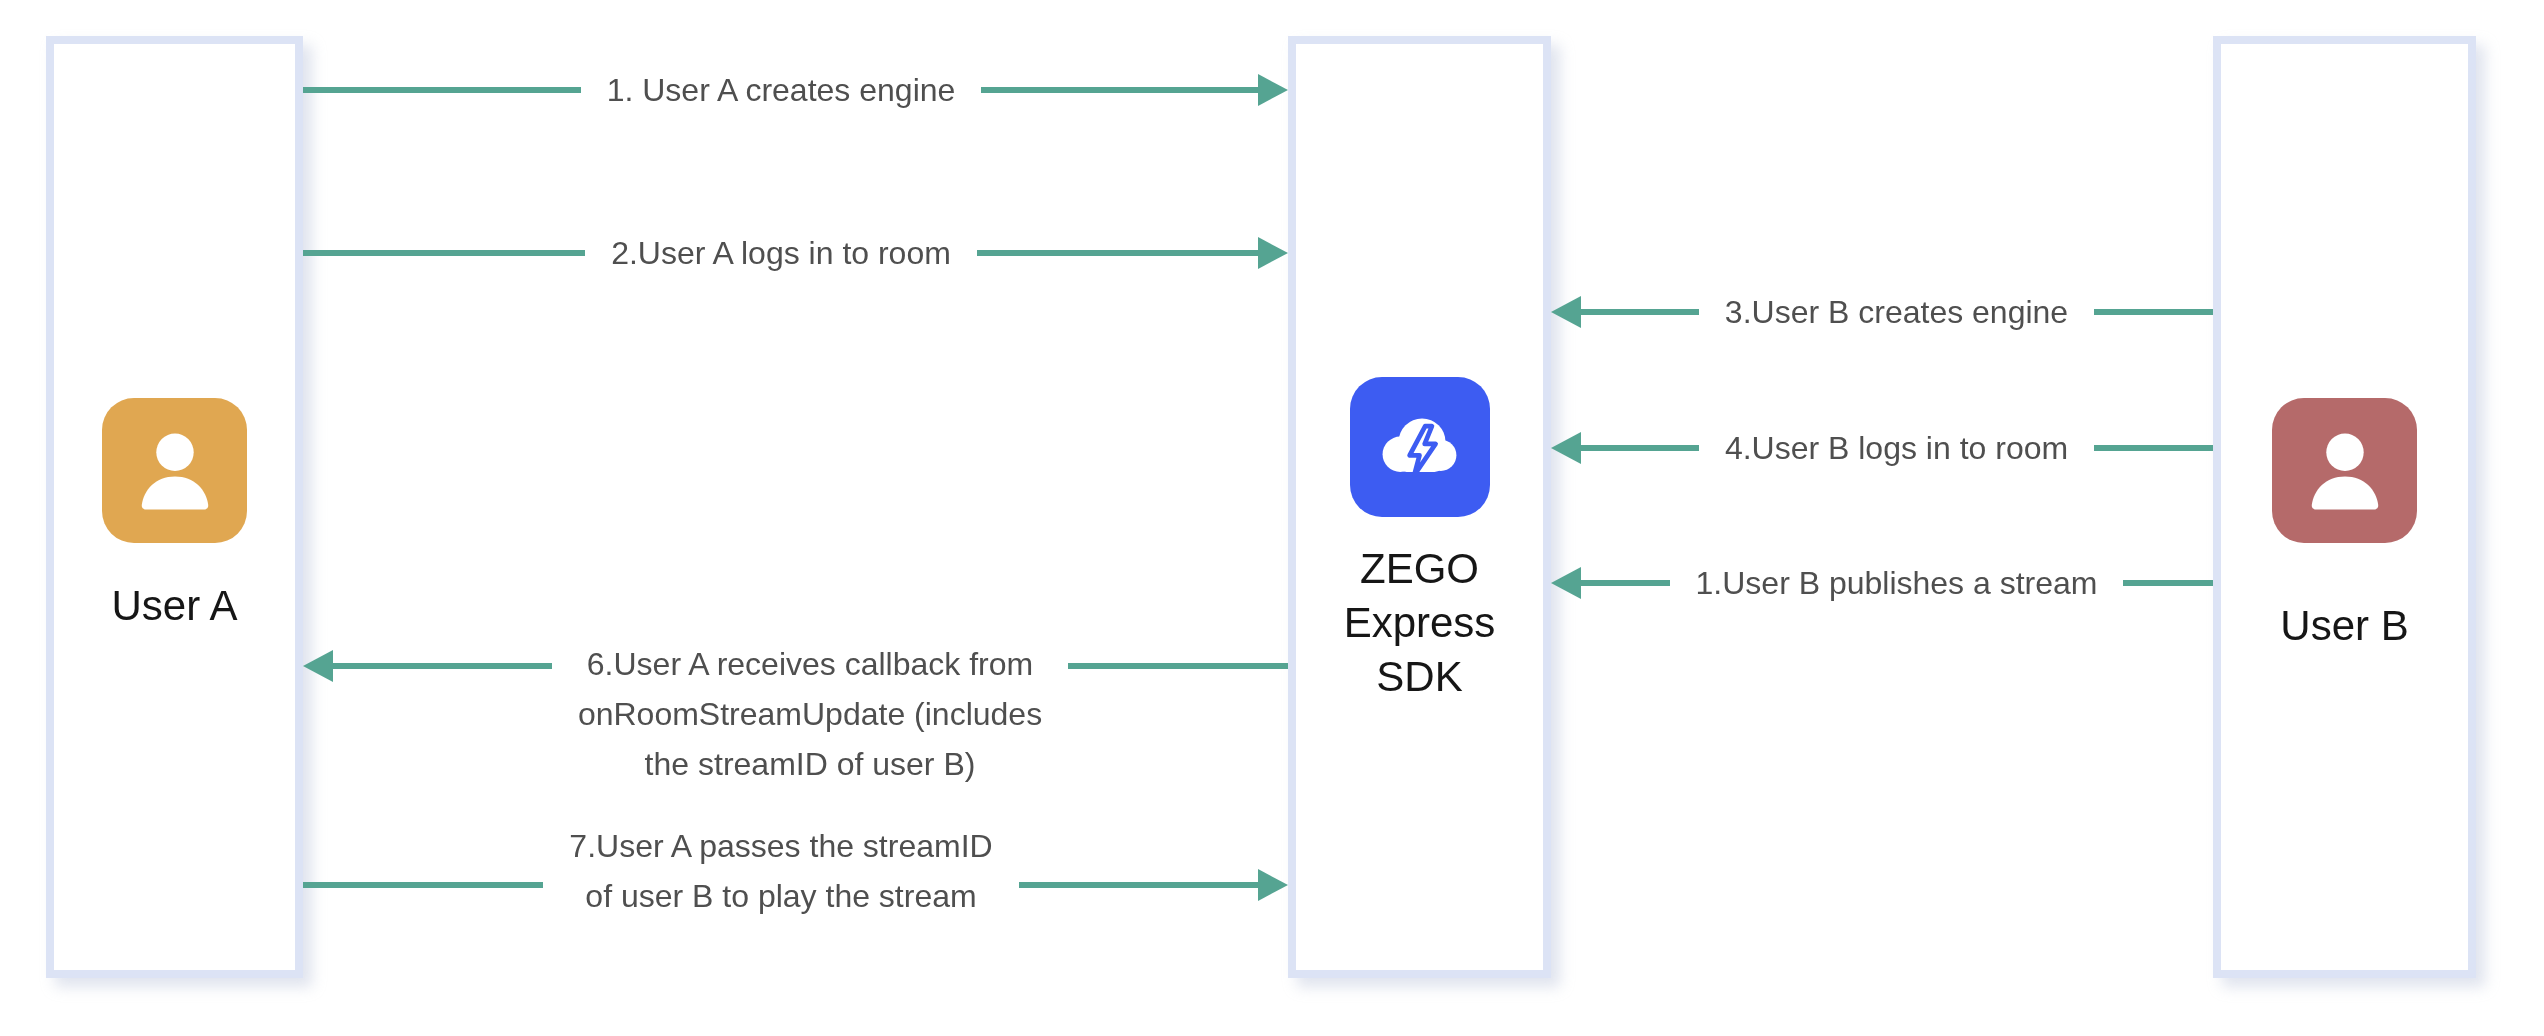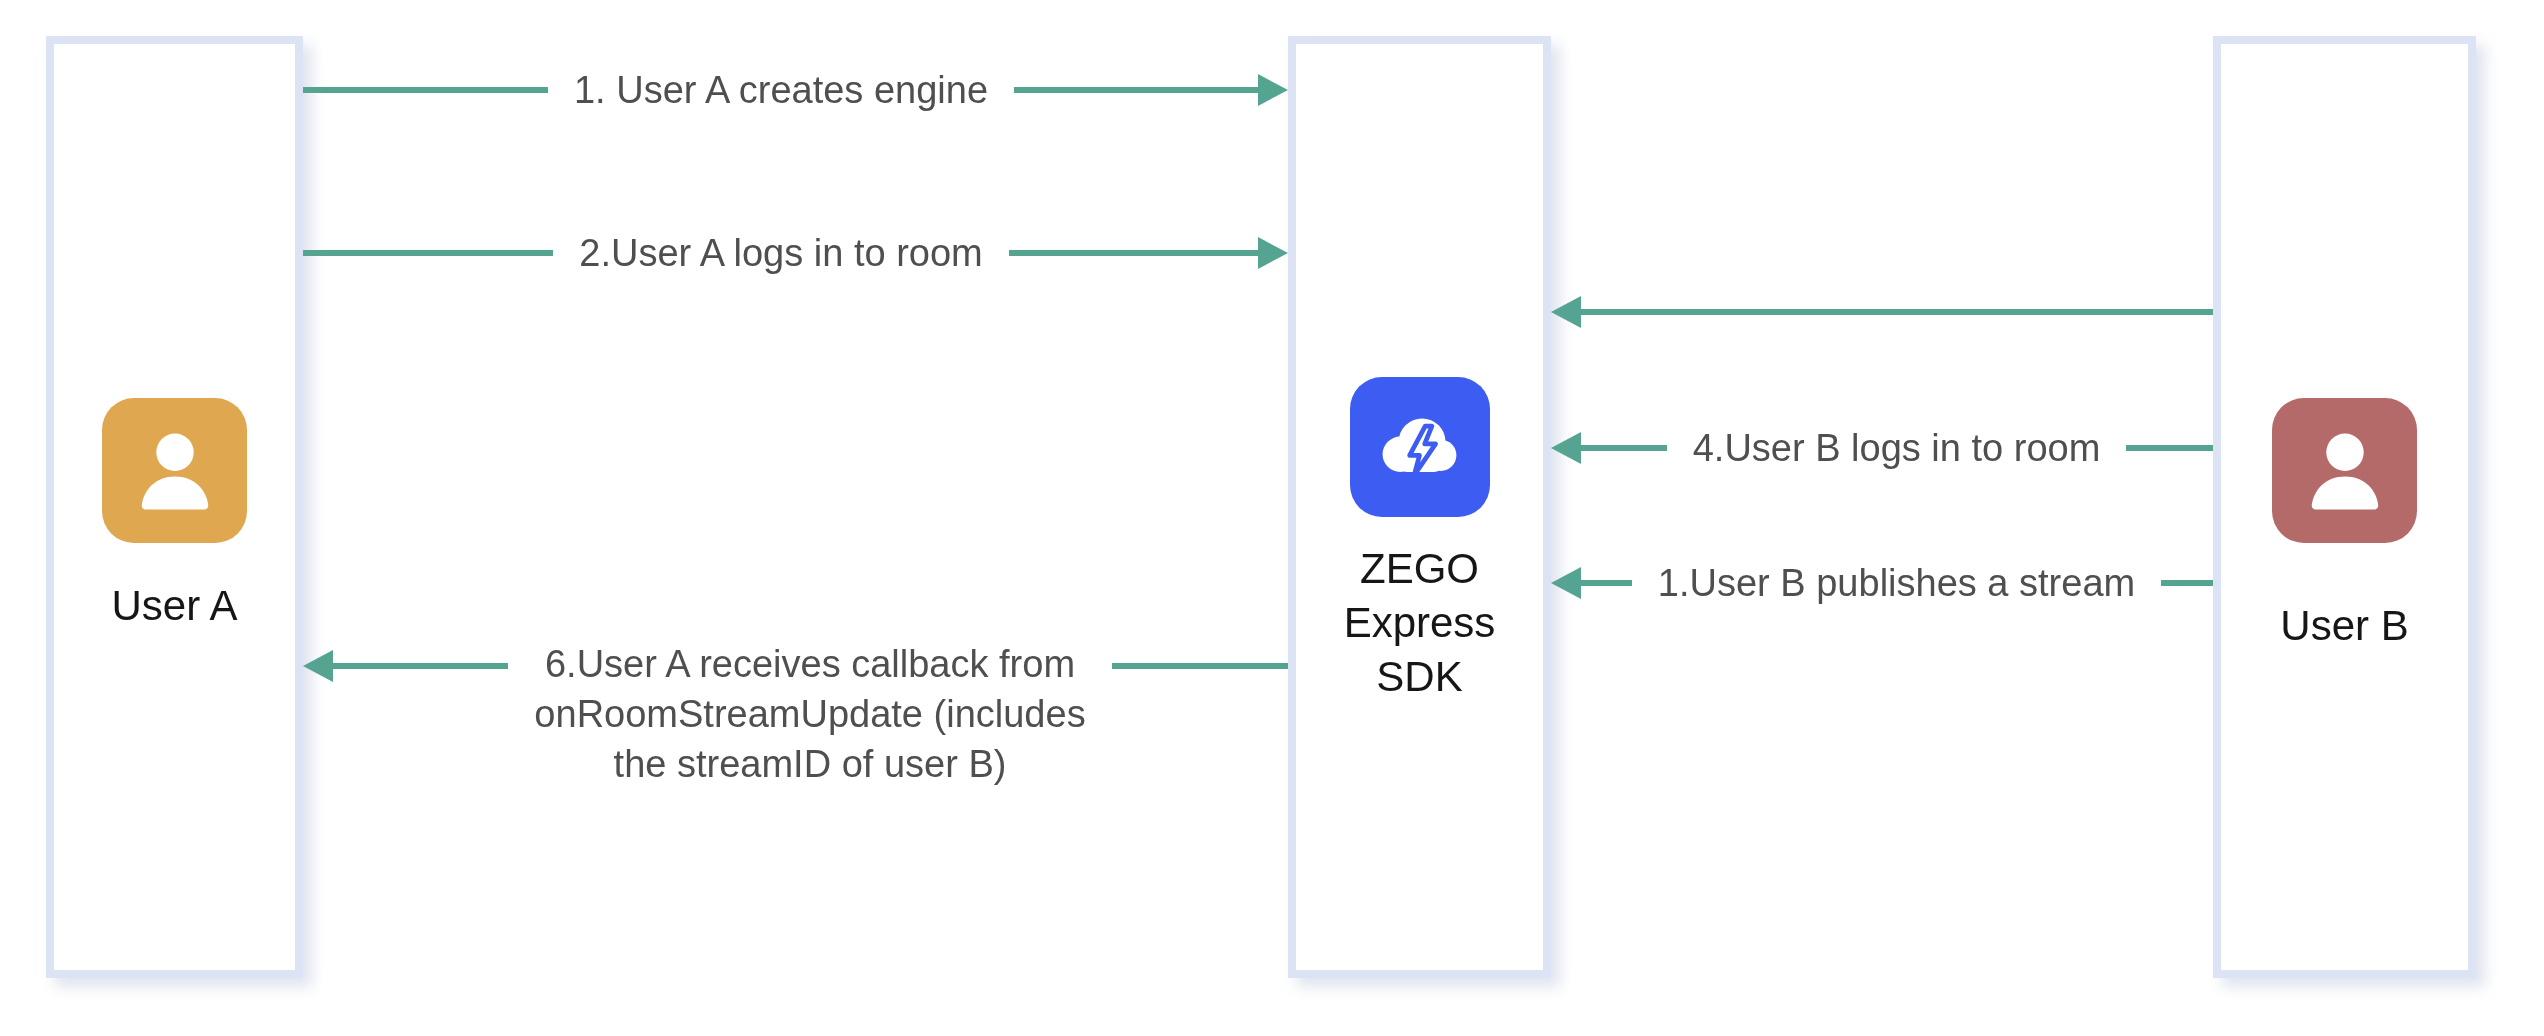--- a/index.html
+++ b/index.html
@@ -32,21 +32,21 @@
 
   
   .msg{
     position:absolute;height:40px;
     display:flex;align-items:center;
   }
   .wire{flex:1 1 0;height:6px;background:var(--arrow,#55a492);}
   .msg-label{
     flex:0 0 auto;
     padding:0 26px;
-    font-size:38px;line-height:50px;
+    font-size:32px;line-height:50px;
     color:var(--label-text,#4f4f4f);
     text-align:center;white-space:pre-line;
   }
   .head{width:0;height:0;flex:0 0 auto;
     border-top:16px solid transparent;
     border-bottom:16px solid transparent;
   }
   .head.right{border-left:30px solid var(--arrow,#55a492);margin-left:-1px;}
   .head.left{border-right:30px solid var(--arrow,#55a492);margin-right:-1px;}
 
@@ -106,20 +106,21 @@
   <div class="msg" style="left:303px;width:985px;top:233px;">
     <div class="wire"></div>
     <div class="msg-label">2.User A logs in to room</div>
     <div class="wire"></div>
     <div class="head right"></div>
   </div>
 
   <div class="msg" style="left:1551px;width:662px;top:292px;">
     <div class="head left"></div>
     <div class="wire"></div>
+    <div class="msg-label">3.User B creates engine</div>
     <div class="wire"></div>
   </div>
 
   <div class="msg" style="left:1551px;width:662px;top:428px;">
     <div class="head left"></div>
     <div class="wire"></div>
     <div class="msg-label">4.User B logs in to room</div>
     <div class="wire"></div>
   </div>
 
@@ -132,14 +133,21 @@
 
   <div class="msg" style="left:303px;width:985px;top:630px;margin-top:16px;">
     <div class="head left"></div>
     <div class="wire"></div>
     <div class="msg-label shift-down">6.User A receives callback from
 onRoomStreamUpdate (includes
 the streamID of user B)</div>
     <div class="wire"></div>
   </div>
 
+  <div class="msg" style="left:303px;width:985px;top:865px;">
+    <div class="wire"></div>
+    <div class="msg-label shift-up">7.User A passes the streamID
+of user B to play the stream</div>
+    <div class="wire"></div>
+    <div class="head right"></div>
+  </div>
 
 </div>
 
 </body></html>

